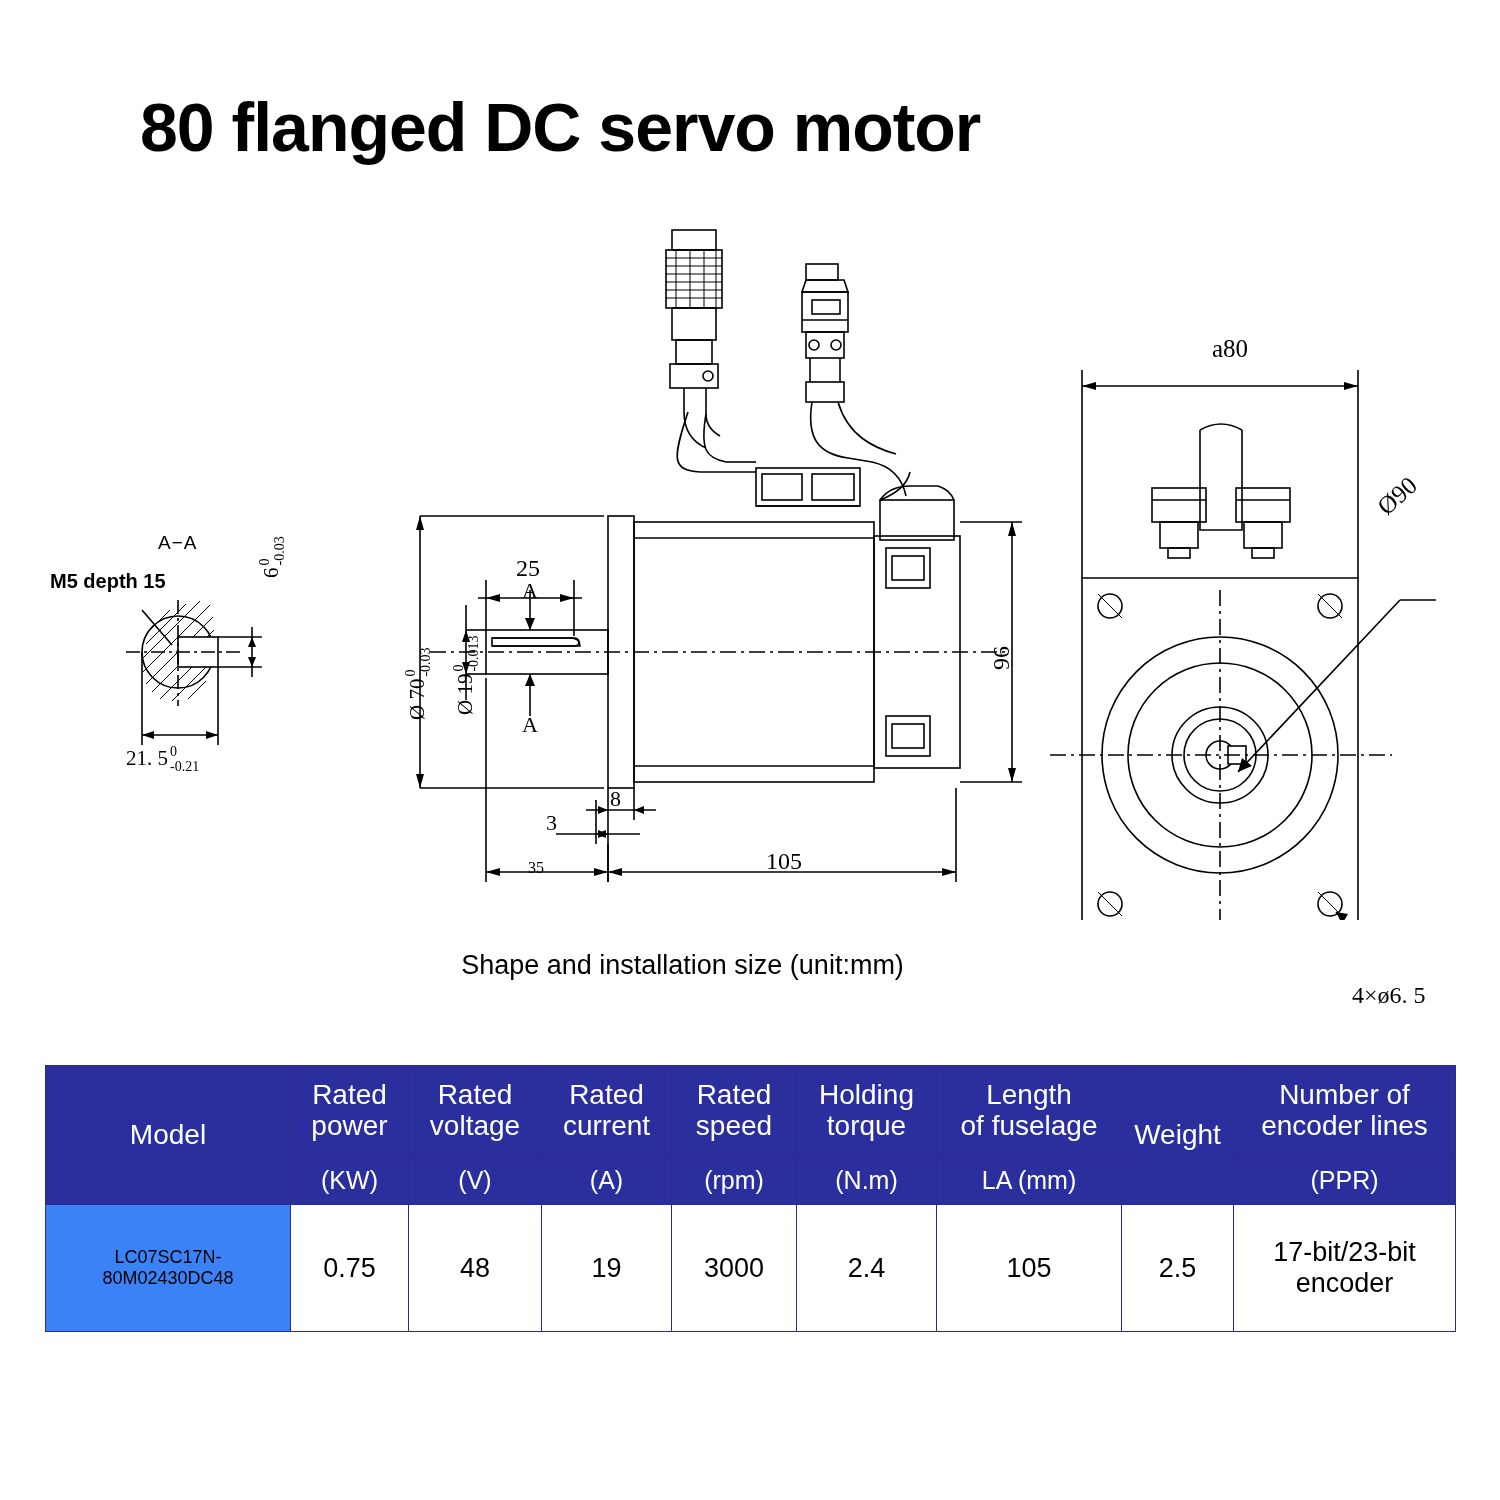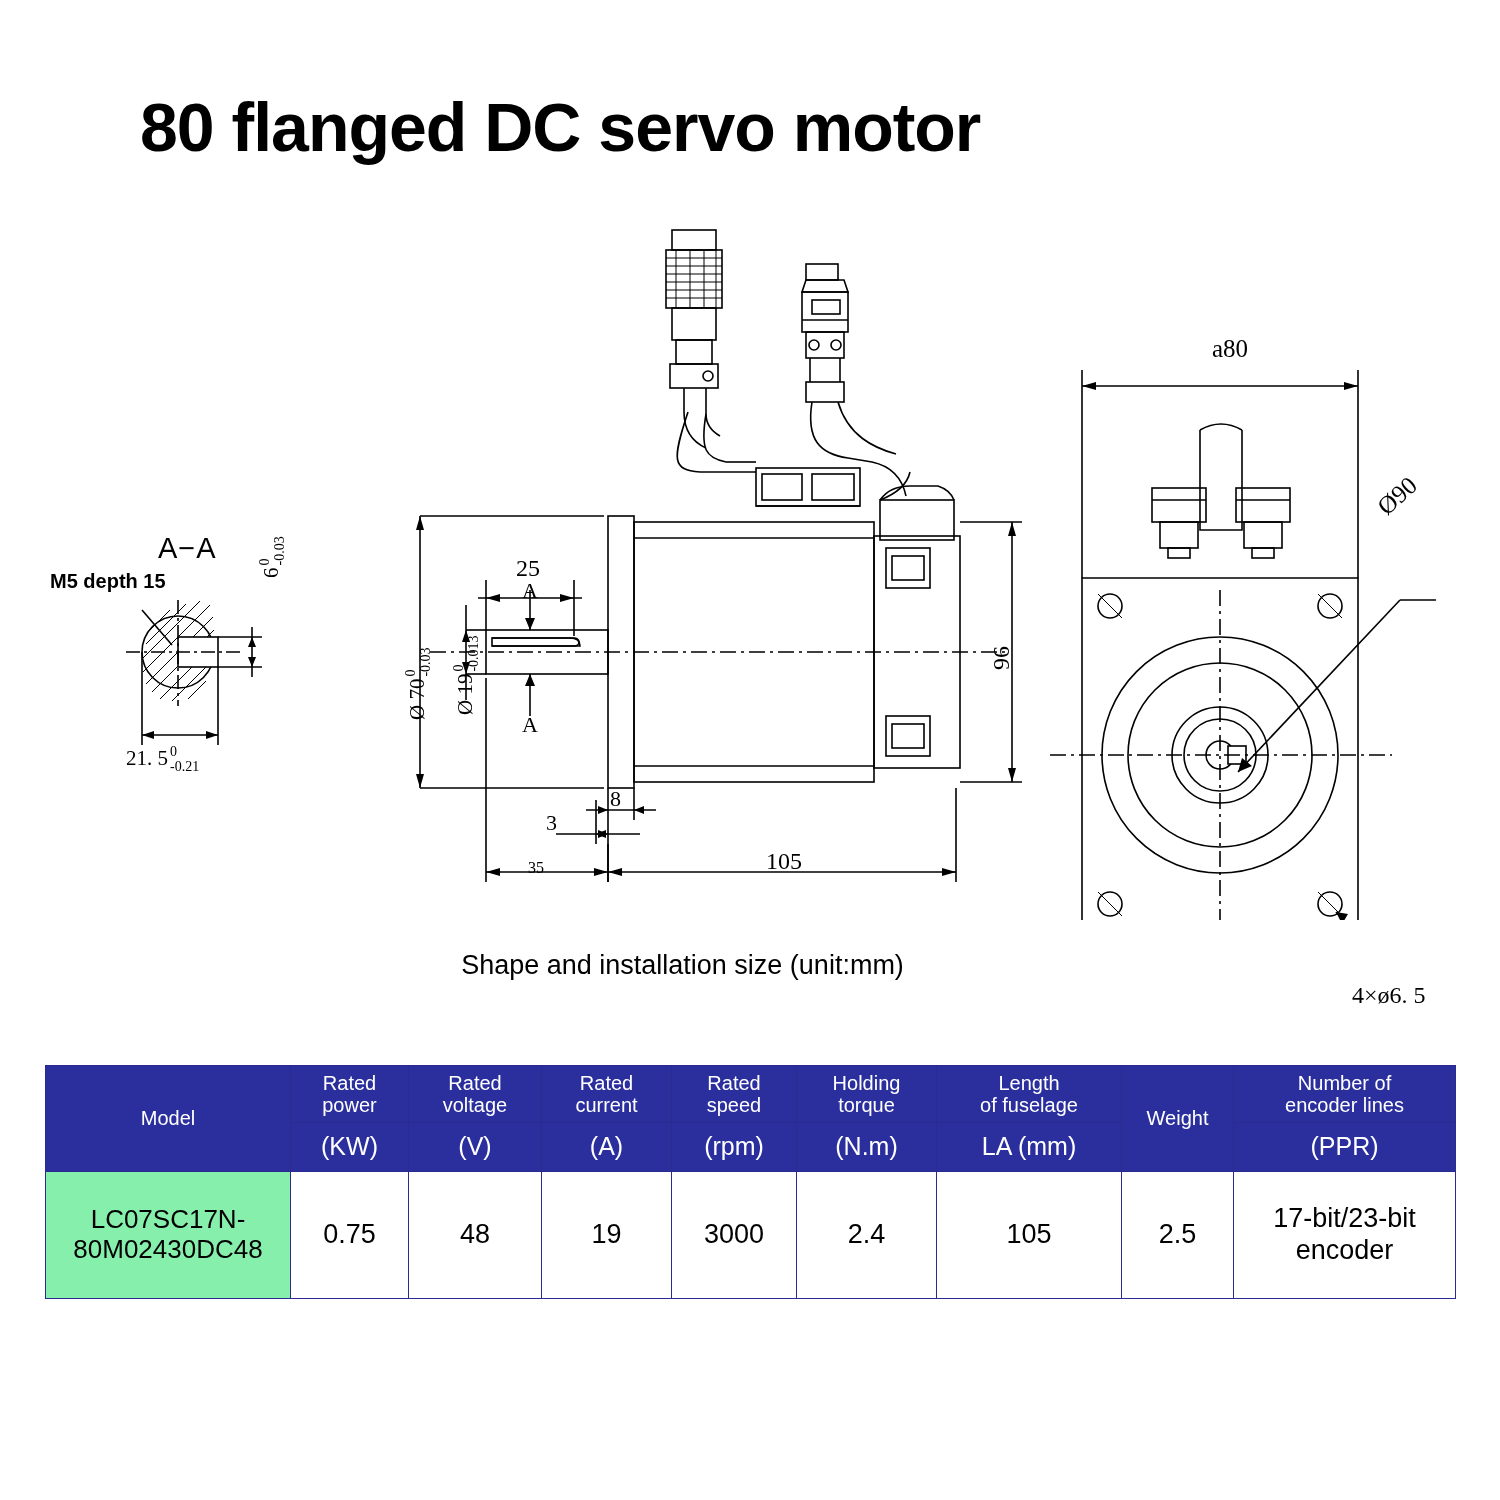--- a/index.html
+++ b/index.html
@@ -50,39 +50,39 @@
   }
   #spec-table th, #spec-table td {
     border: 1px solid #2b2b8f;
     text-align: center;
     vertical-align: middle;
   }
   #spec-table thead th {
     background: #2b2f9e;
     color: #ffffff;
     font-weight: normal;
-    font-size: 20px;
+    font-size: 28px;
     line-height: 1.1;
-    padding: 6px 2px;
+    padding: 14px 2px;
   }
   #spec-table thead tr.units th {
     font-size: 25px;
     padding: 10px 11px;
   }
   #spec-table tbody td {
     background: #ffffff;
     font-size: 27px;
     color: #000;
     height: 118px;
     line-height: 1.15;
     padding: 4px 2px;
   }
   #spec-table tbody td.model-cell {
-    background: #86efac;
-    font-size: 26px;
+    background: #3b82f6;
+    font-size: 18px;
   }
   .col-model   { width: 245px; }
   .col-power   { width: 118px; }
   .col-voltage { width: 133px; }
   .col-current { width: 130px; }
   .col-speed   { width: 125px; }
   .col-torque  { width: 140px; }
   .col-length  { width: 185px; }
   .col-weight  { width: 112px; }
   .col-encoder { width: 222px; }
@@ -325,21 +325,21 @@
         <line x1="1400" y1="400" x2="1436" y2="400"></line>
 
         <line x1="1336" y1="712" x2="1400" y2="780"></line>
         <path d="M1336 712 l12 2 l-6 10 z" fill="#000" stroke="none"></path>
         <line x1="1400" y1="780" x2="1442" y2="780"></line>
       </g>
     </g>
   </svg>
 
   
-  <div class="lbl sans" style="left:158px; top:332px; font-size:29px; letter-spacing:1px;">A−A</div>
+  <div class="lbl sans" style="left:158px; top:332px; font-size:19px; letter-spacing:1px;">A−A</div>
   <div class="lbl sans" style="left:50px; top:370px; font-size:20px;font-weight:bold;">M5 depth 15</div>
 
   
   <div style="position:absolute; left:258px; top:378px; width:30px;">
     <div class="lbl" style="position:relative; left:0; top:0; transform:rotate(-90deg); transform-origin:left top; font-size:21px;">
       <span>6</span><span style="display:inline-block; vertical-align:middle; font-size:14px; line-height:1.05; margin-left:2px;"><span style="display:block">0</span><span style="display:block">-0.03</span></span>
     </div>
   </div>
 
   

